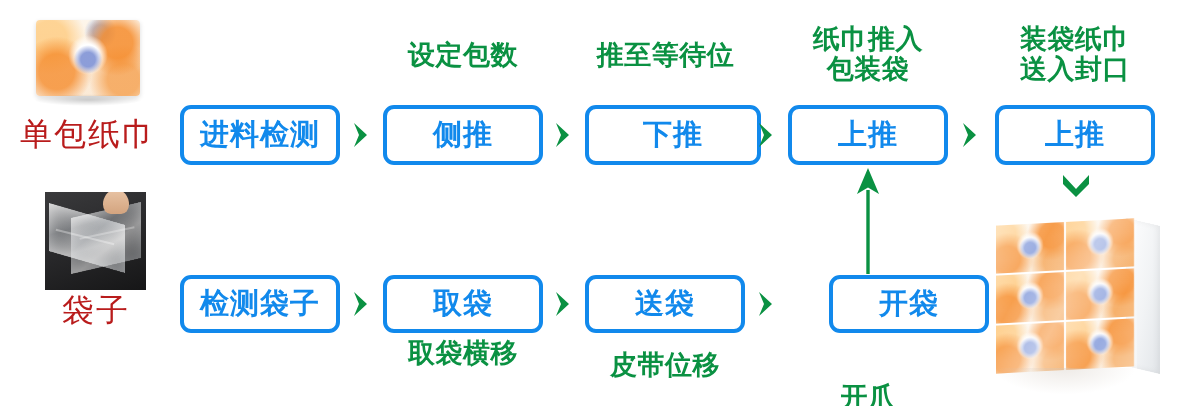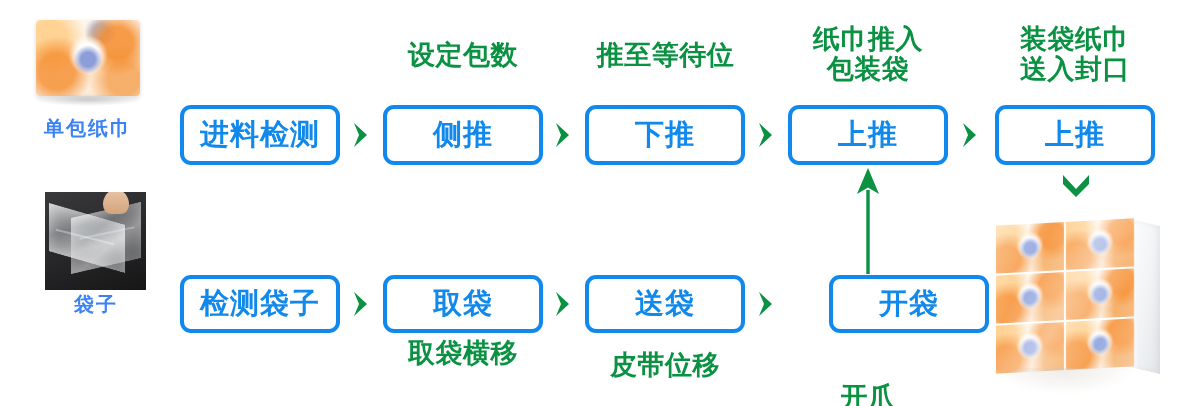--- a/index.html
+++ b/index.html
@@ -44,23 +44,23 @@
     font-weight:bold;
     line-height:1.12;
     text-align:center;
     letter-spacing:0.5px;
     white-space:pre-line;
   }
 
   
   .itemlabel{
     position:absolute;
-    color:#3b82f6;
-    font-size:20px;
-    font-weight:bold;
+    color:#b91c1c;
+    font-size:32px;
+    font-weight:normal;
     letter-spacing:2px;
     text-align:center;
     line-height:1;
   }
 
   
   .vArrow{position:absolute;color:#0a9142;}
   .vArrow svg{display:block;}
 
   
@@ -163,21 +163,21 @@
 包装袋</div>
   <div class="caption" style="left:995px;top:24px;width:160px;">装袋纸巾
 送入封口</div>
 
   <div class="node" style="left:180px;top:105px;width:160px;height:60px;">
     <span>进料检测</span>
   </div>
   <div class="node" style="left:383px;top:105px;width:160px;height:60px;">
     <span>侧推</span>
   </div>
-  <div class="node" style="left:585px;top:105px;width:160px;height:60px;justify-content:center;">
+  <div class="node" style="left:585px;top:105px;width:176px;height:60px;justify-content:center;">
     <span>下推</span>
   </div>
   <div class="node" style="left:788px;top:105px;width:160px;height:60px;">
     <span>上推</span>
   </div>
   <div class="node" style="left:995px;top:105px;width:160px;height:60px;">
     <span>上推</span>
   </div>
 
   <div class="chev" style="left:350px;top:120px;">

